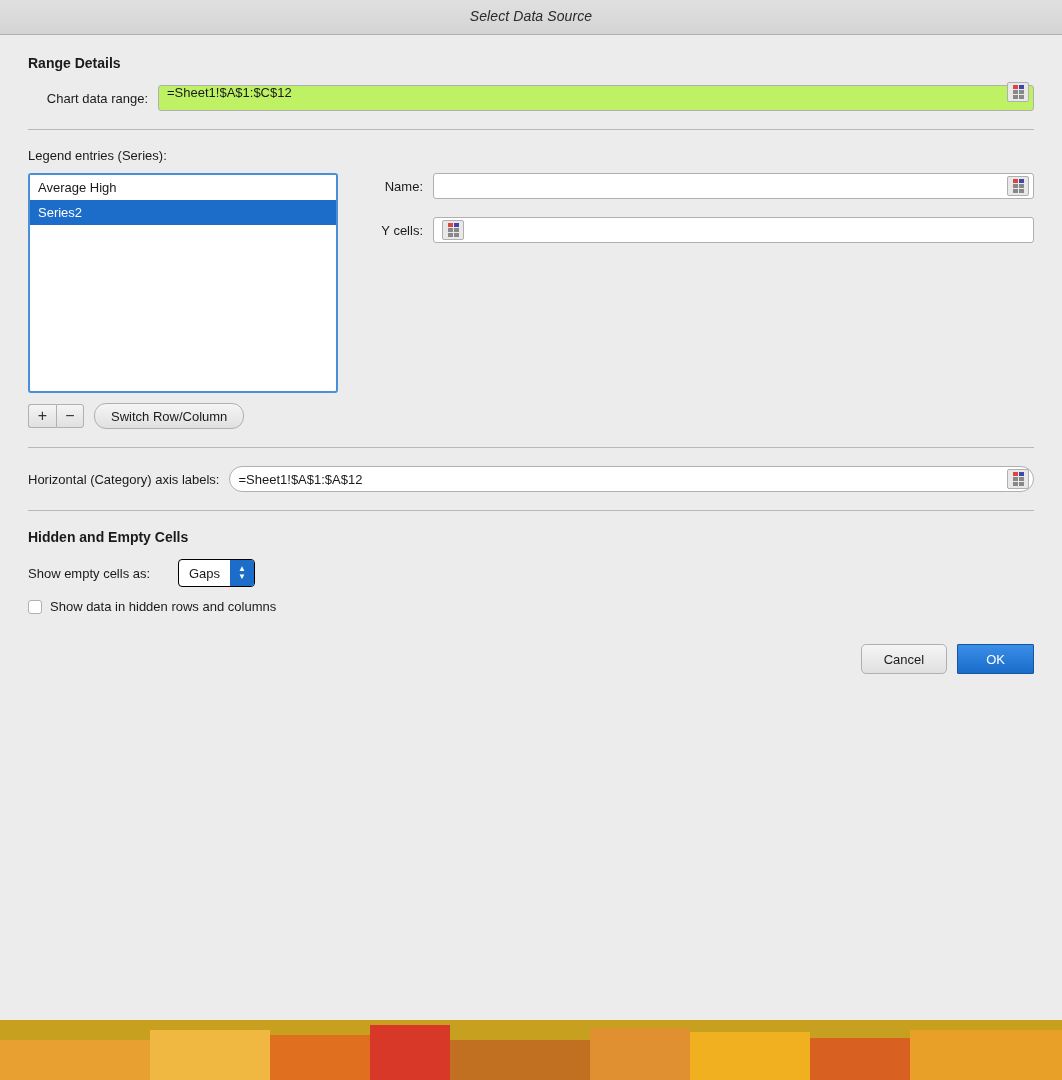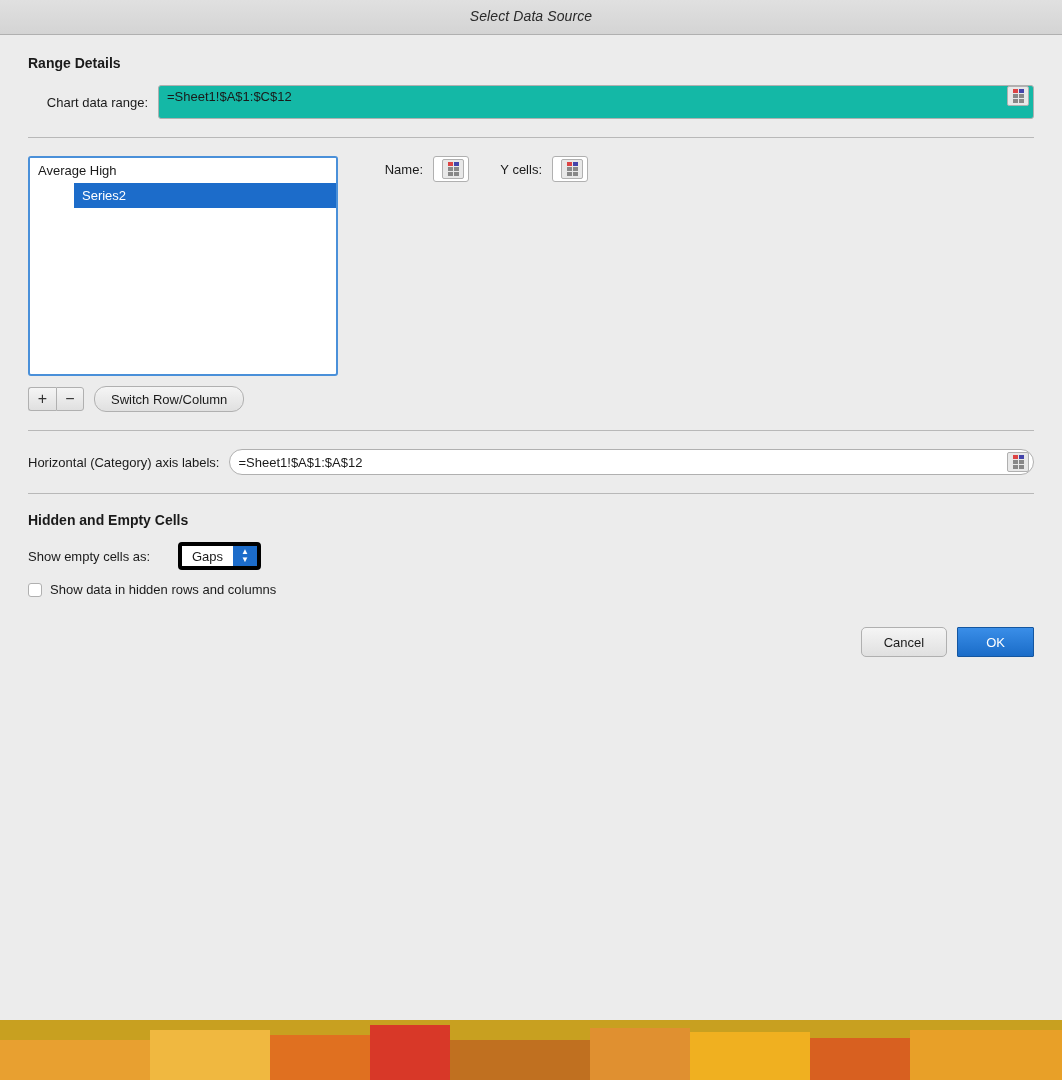--- a/index.html
+++ b/index.html
@@ -67,24 +67,24 @@
       min-width: 130px;
       text-align: right;
       padding-right: 10px;
       white-space: nowrap;
     }
 
     .field-input-wrapper {
       flex: 1;
       display: flex;
       align-items: center;
-      background: #14b8a6;
+      background: #bef264;
       border: 1px solid #b0b0b0;
       border-radius: 3px;
-      height: 34px;
+      height: 26px;
       padding: 0 4px 12px 8px;
     }
 
     .field-input-text {
       flex: 1;
       font-size: 13px;
       color: #1a1a1a;
     }
 
     .pick-icon {
@@ -172,33 +172,32 @@
 
     .series-item {
       padding: 5px 8px;
       font-size: 13px;
       cursor: pointer;
     }
 
     .series-item.selected {
       background: #1c6cca;
       color: #fff;
-      margin-left: 44px;
     }
 
     .series-item:not(.selected) {
       background: #fff;
       color: #1a1a1a;
     }
 
     .series-right {
       flex: 1;
       padding-left: 30px;
       display: flex;
-      flex-direction: row;
+      flex-direction: column;
       gap: 18px;
     }
 
     .name-row {
       display: flex;
       align-items: center;
     }
 
     .name-label {
       font-size: 13px;
@@ -324,21 +323,21 @@
       font-size: 13px;
       min-width: 150px;
       padding-right: 10px;
       white-space: nowrap;
     }
 
     .gaps-select-wrapper {
       display: flex;
       align-items: center;
       background: #fff;
-      border: 4px solid #000000;
+      border: 1px solid #000000;
       border-radius: 4px;
       height: 28px;
       overflow: hidden;
     }
 
     .gaps-select-text {
       padding: 0 10px;
       font-size: 13px;
       flex: 1;
       background: #fff;
@@ -452,20 +451,21 @@
                 <span></span>
             </div>
           </div>
         </div>
       </div>
     </div>
 
     <div class="divider"></div>
 
     <div class="legend-section">
+      <div class="legend-label">Legend entries (Series):</div>
 
       <div class="legend-body">
 
         <div class="series-list-container">
           <div class="series-item">
             <span>Average High</span>
           </div>
           <div class="series-item selected">
             <span>Series2</span>
           </div>

